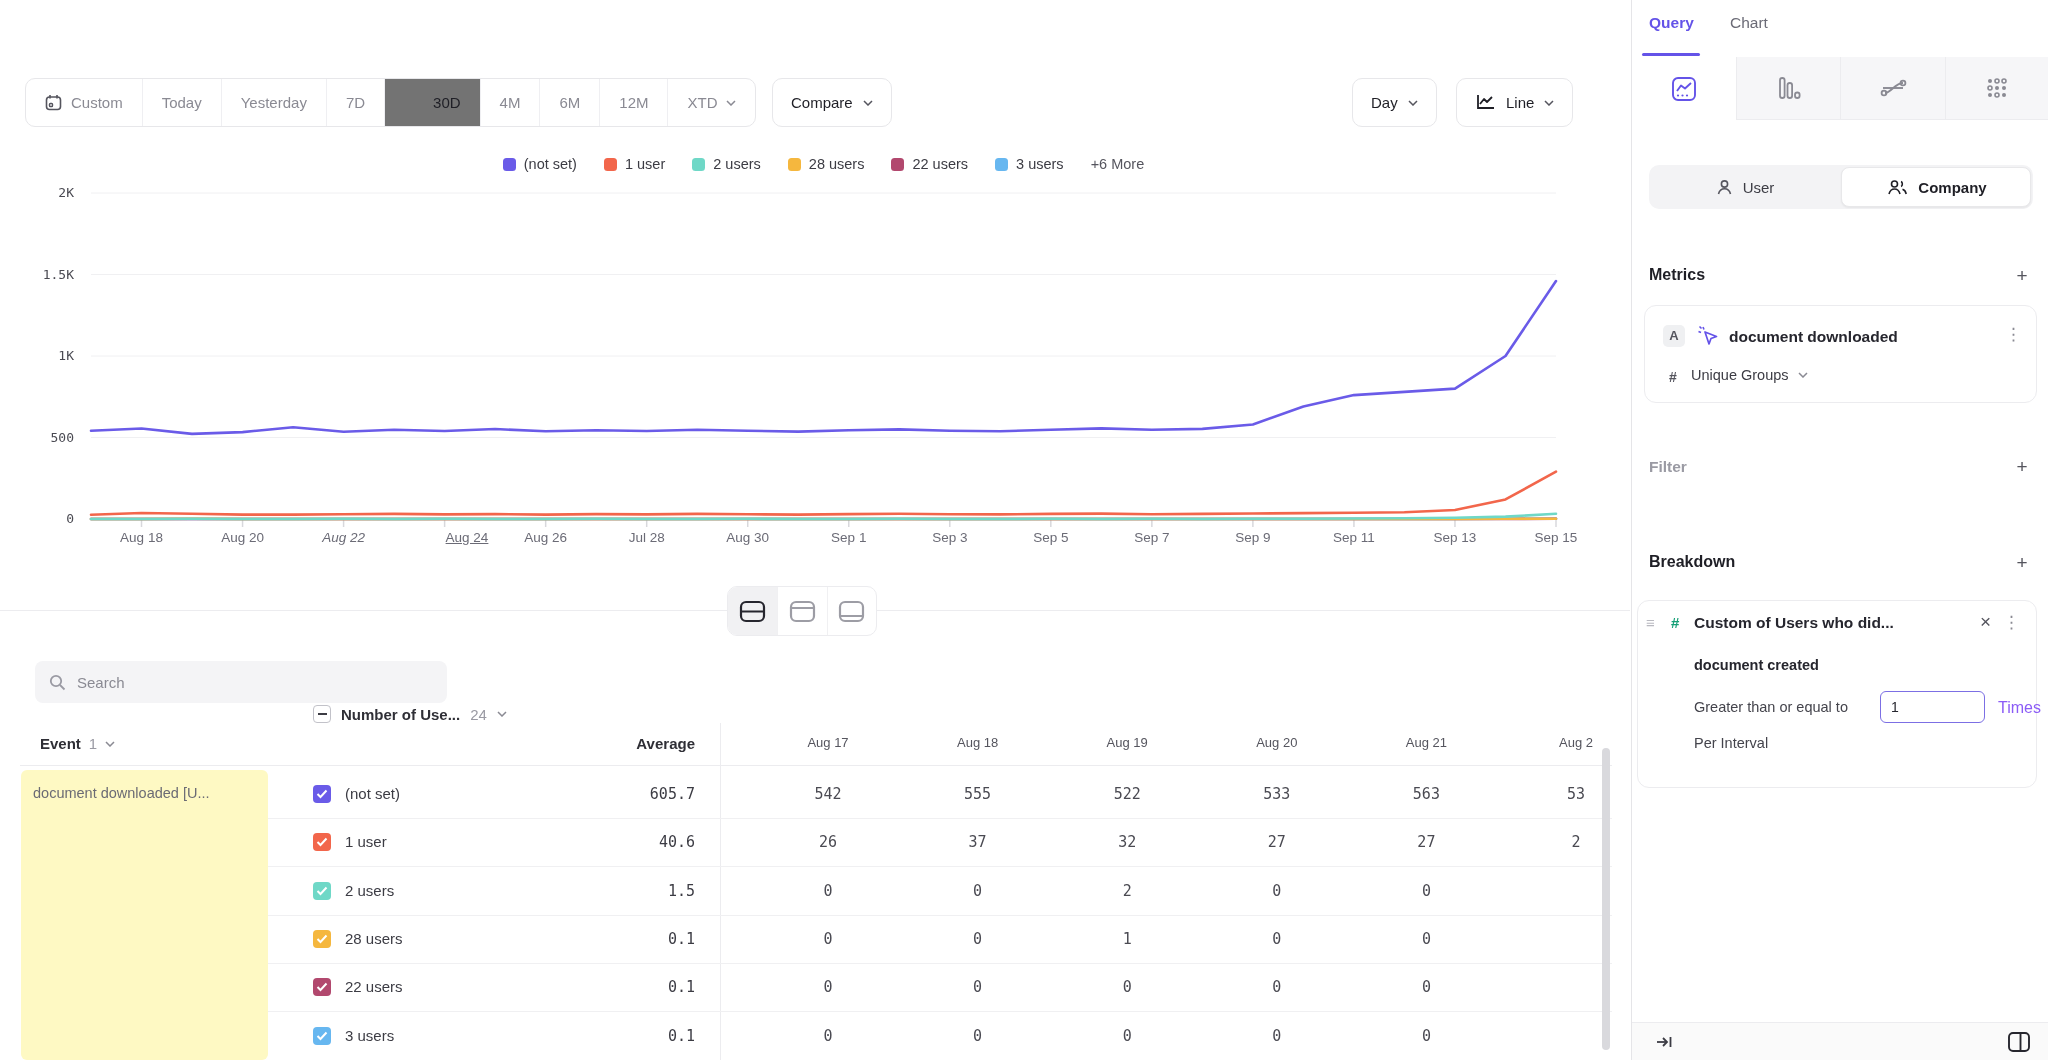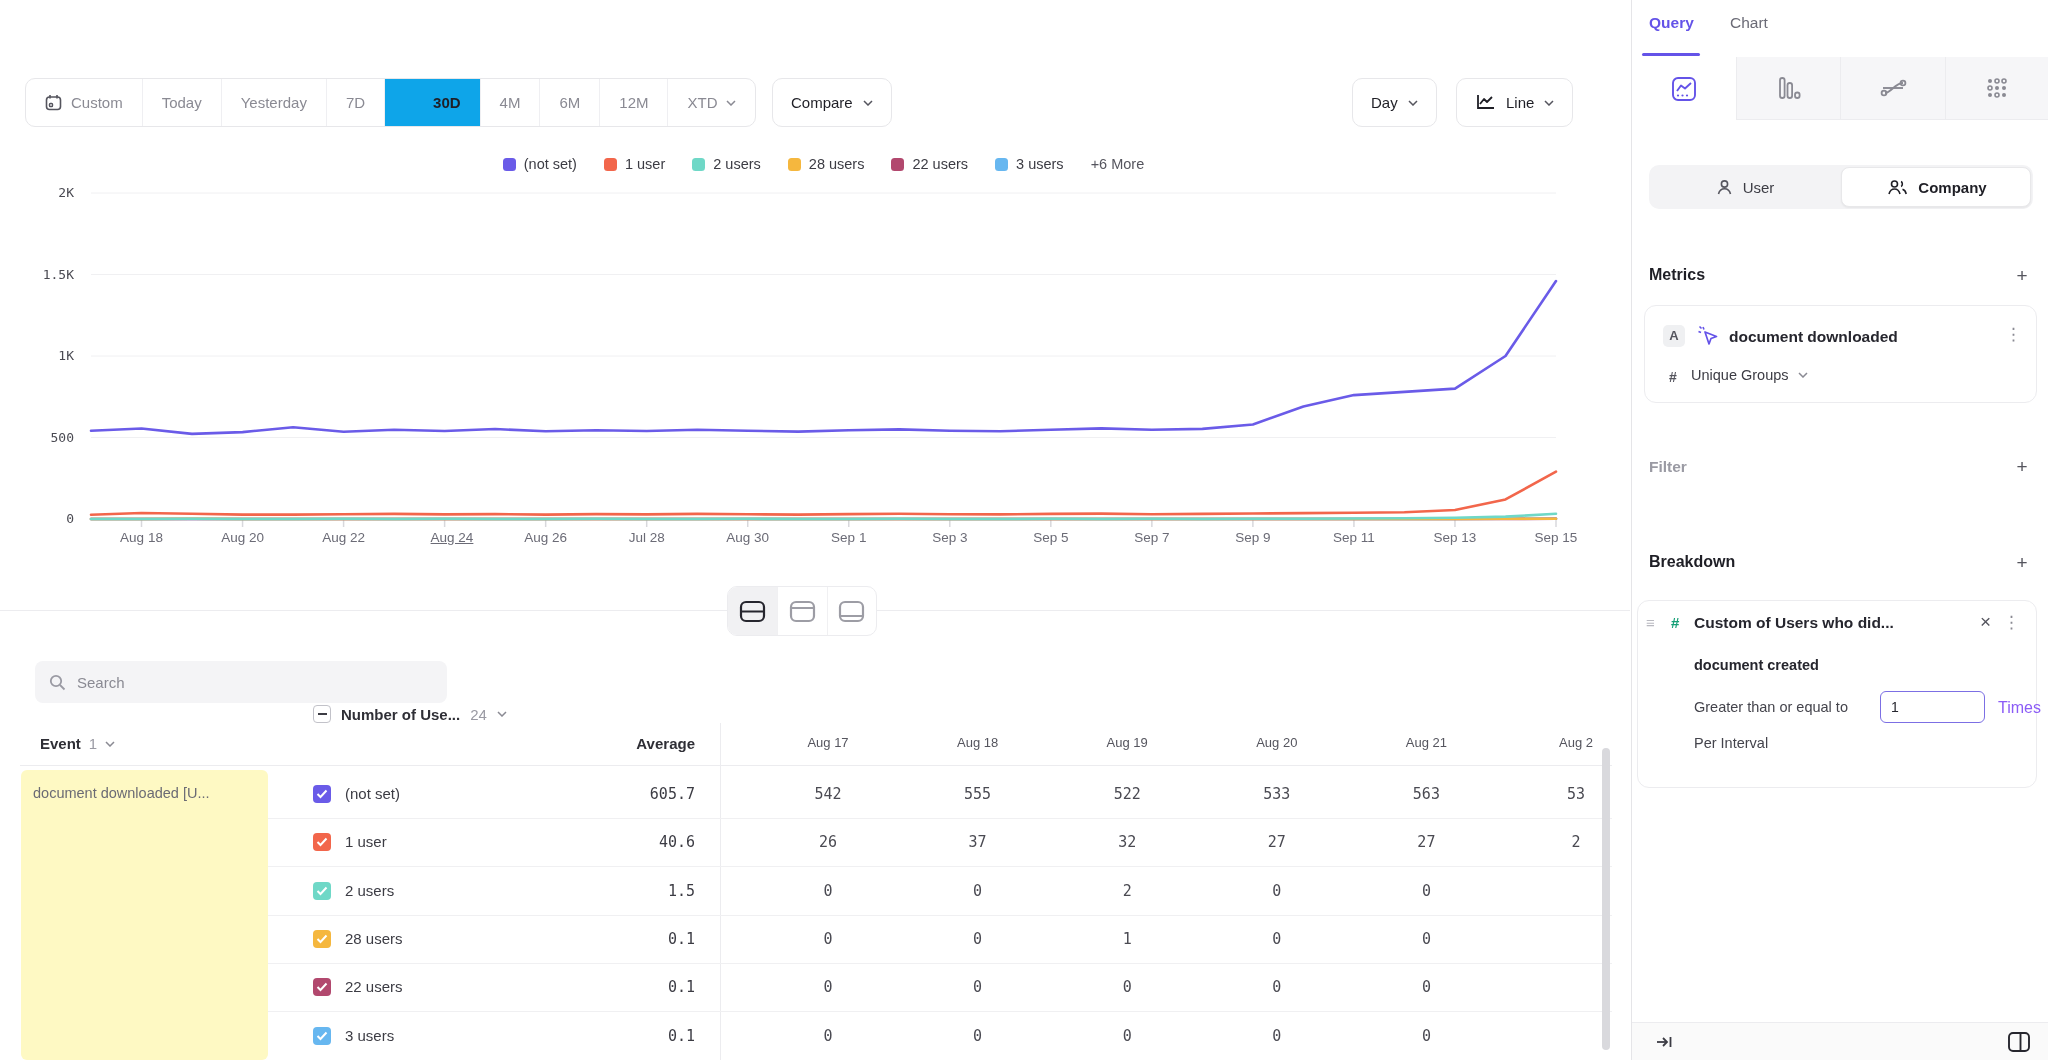--- a/index.html
+++ b/index.html
@@ -8,21 +8,21 @@
   .page { position:relative; width:2048px; height:1060px; overflow:hidden; background:#fff; }
   .abs { position:absolute; }
   .mono { font-family:"DejaVu Sans Mono", monospace; }
 
   
   .range-group { position:absolute; left:25px; top:78px; height:49px; display:flex; align-items:stretch;
     border:1px solid #e7e7ea; border-radius:10px; background:#fff; overflow:hidden; }
   .range-item { display:flex; align-items:center; gap:9px; padding:0 19px; font-size:15px; color:#8a8a93;
     border-left:1px solid #efeff2; cursor:pointer; white-space:nowrap; }
   .range-item:first-child { border-left:none; }
-  .range-item.active { color:#1f1f26; font-weight:700; background:#0ea5e9;padding-left:48px; }
+  .range-item.active { color:#1f1f26; font-weight:400; background:#737373;padding-left:48px; }
   .pill-btn { position:absolute; top:78px; height:49px; display:flex; align-items:center; gap:10px;
     border:1px solid #e7e7ea; border-radius:10px; background:#fff; padding:0 18px; font-size:15px; color:#1f1f26; cursor:pointer; }
 
   
   .legend { position:absolute; left:91px; top:156px; width:1465px; display:flex; justify-content:center; gap:27px; align-items:center; }
   .legend-item { display:flex; align-items:center; gap:8px; font-size:14.5px; color:#3c3c44; cursor:pointer; }
   .legend-swatch { width:13px; height:13px; border-radius:3.5px; }
   .legend-more { font-size:14.5px; color:#55555e; cursor:pointer; }
 
   
@@ -128,22 +128,22 @@
   <div id="y-labels">
       <div class="y-label mono" style="left: 14px; top: 511px;">0</div>
       <div class="y-label mono" style="left: 14px; top: 429.5px;">500</div>
       <div class="y-label mono" style="left: 14px; top: 348px;">1K</div>
       <div class="y-label mono" style="left: 14px; top: 266.5px;">1.5K</div>
       <div class="y-label mono" style="left: 14px; top: 185px;">2K</div>
     </div>
   <div id="x-labels">
       <div class="x-label" style="left: 91.5172px; top: 530px;">Aug 18</div>
       <div class="x-label" style="left: 192.552px; top: 530px;">Aug 20</div>
-      <div class="x-label" style="left: 293.586px; top: 530px;">Aug 22</div>
-      <div class="x-label" style="left: 402px; top: 530px; text-decoration: underline;">Aug 24</div>
+      <div class="x-label" style="left: 293.586px; top: 530px; font-style: italic;">Aug 22</div>
+      <div class="x-label" style="left: 417px; top: 530px; text-decoration: underline;">Aug 24</div>
       <div class="x-label" style="left: 495.655px; top: 530px;">Aug 26</div>
       <div class="x-label" style="left: 596.69px; top: 530px;">Jul 28</div>
       <div class="x-label" style="left: 697.724px; top: 530px;">Aug 30</div>
       <div class="x-label" style="left: 798.759px; top: 530px;">Sep 1</div>
       <div class="x-label" style="left: 899.793px; top: 530px;">Sep 3</div>
       <div class="x-label" style="left: 1000.83px; top: 530px;">Sep 5</div>
       <div class="x-label" style="left: 1101.86px; top: 530px;">Sep 7</div>
       <div class="x-label" style="left: 1202.9px; top: 530px;">Sep 9</div>
       <div class="x-label" style="left: 1303.93px; top: 530px;">Sep 11</div>
       <div class="x-label" style="left: 1404.97px; top: 530px;">Sep 13</div>

